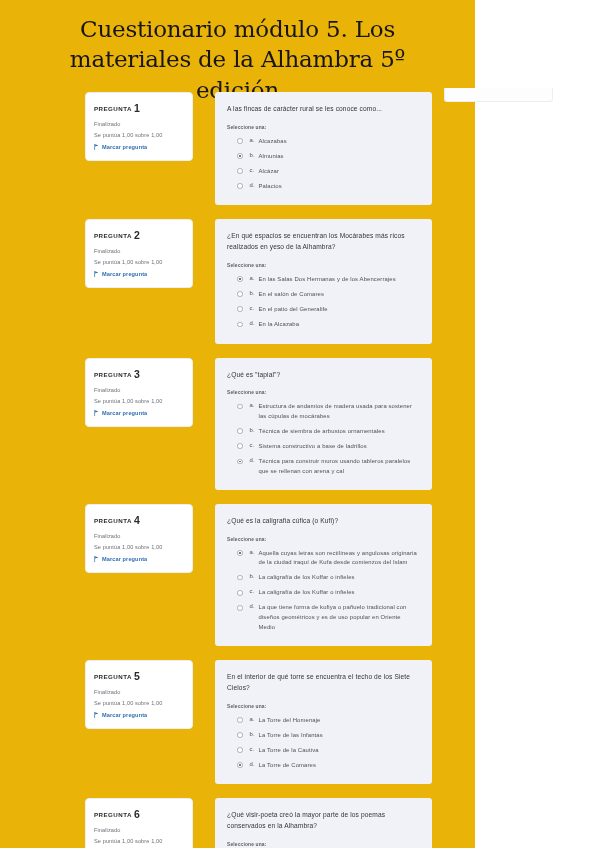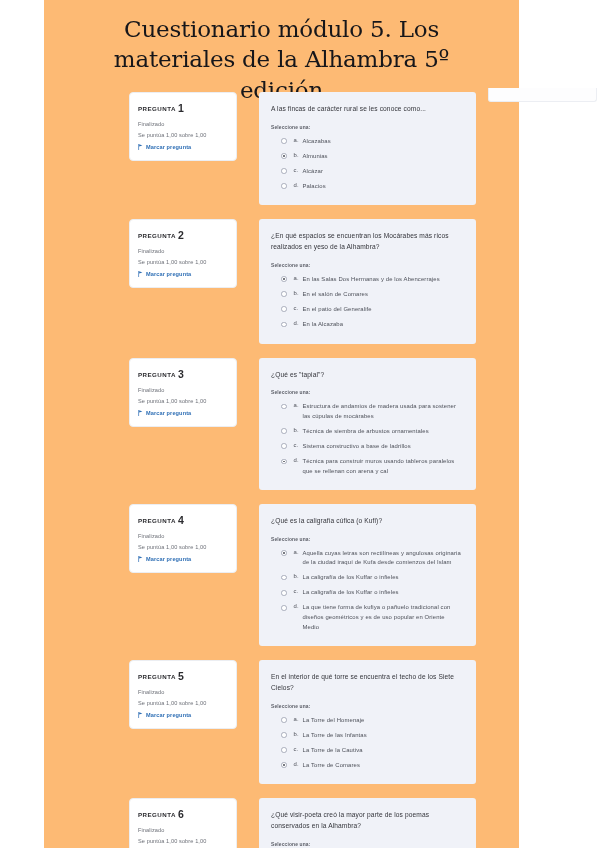--- a/index.html
+++ b/index.html
@@ -9,22 +9,21 @@
     height: 848px;
     background: #ffffff;
     font-family: "Liberation Sans", sans-serif;
     overflow: hidden;
   }
 
   .page {
     position: relative;
     width: 475px;
     height: 848px;
-    background: #fdba74;
-    margin-left: 44px;
+    background: #eab308;
   }
 
   
   .page-header {
     padding: 14px 28px 6px 28px;
   }
   .page-title {
     font-family: "DejaVu Serif", serif;
     font-size: 23px;
     line-height: 1.32;

